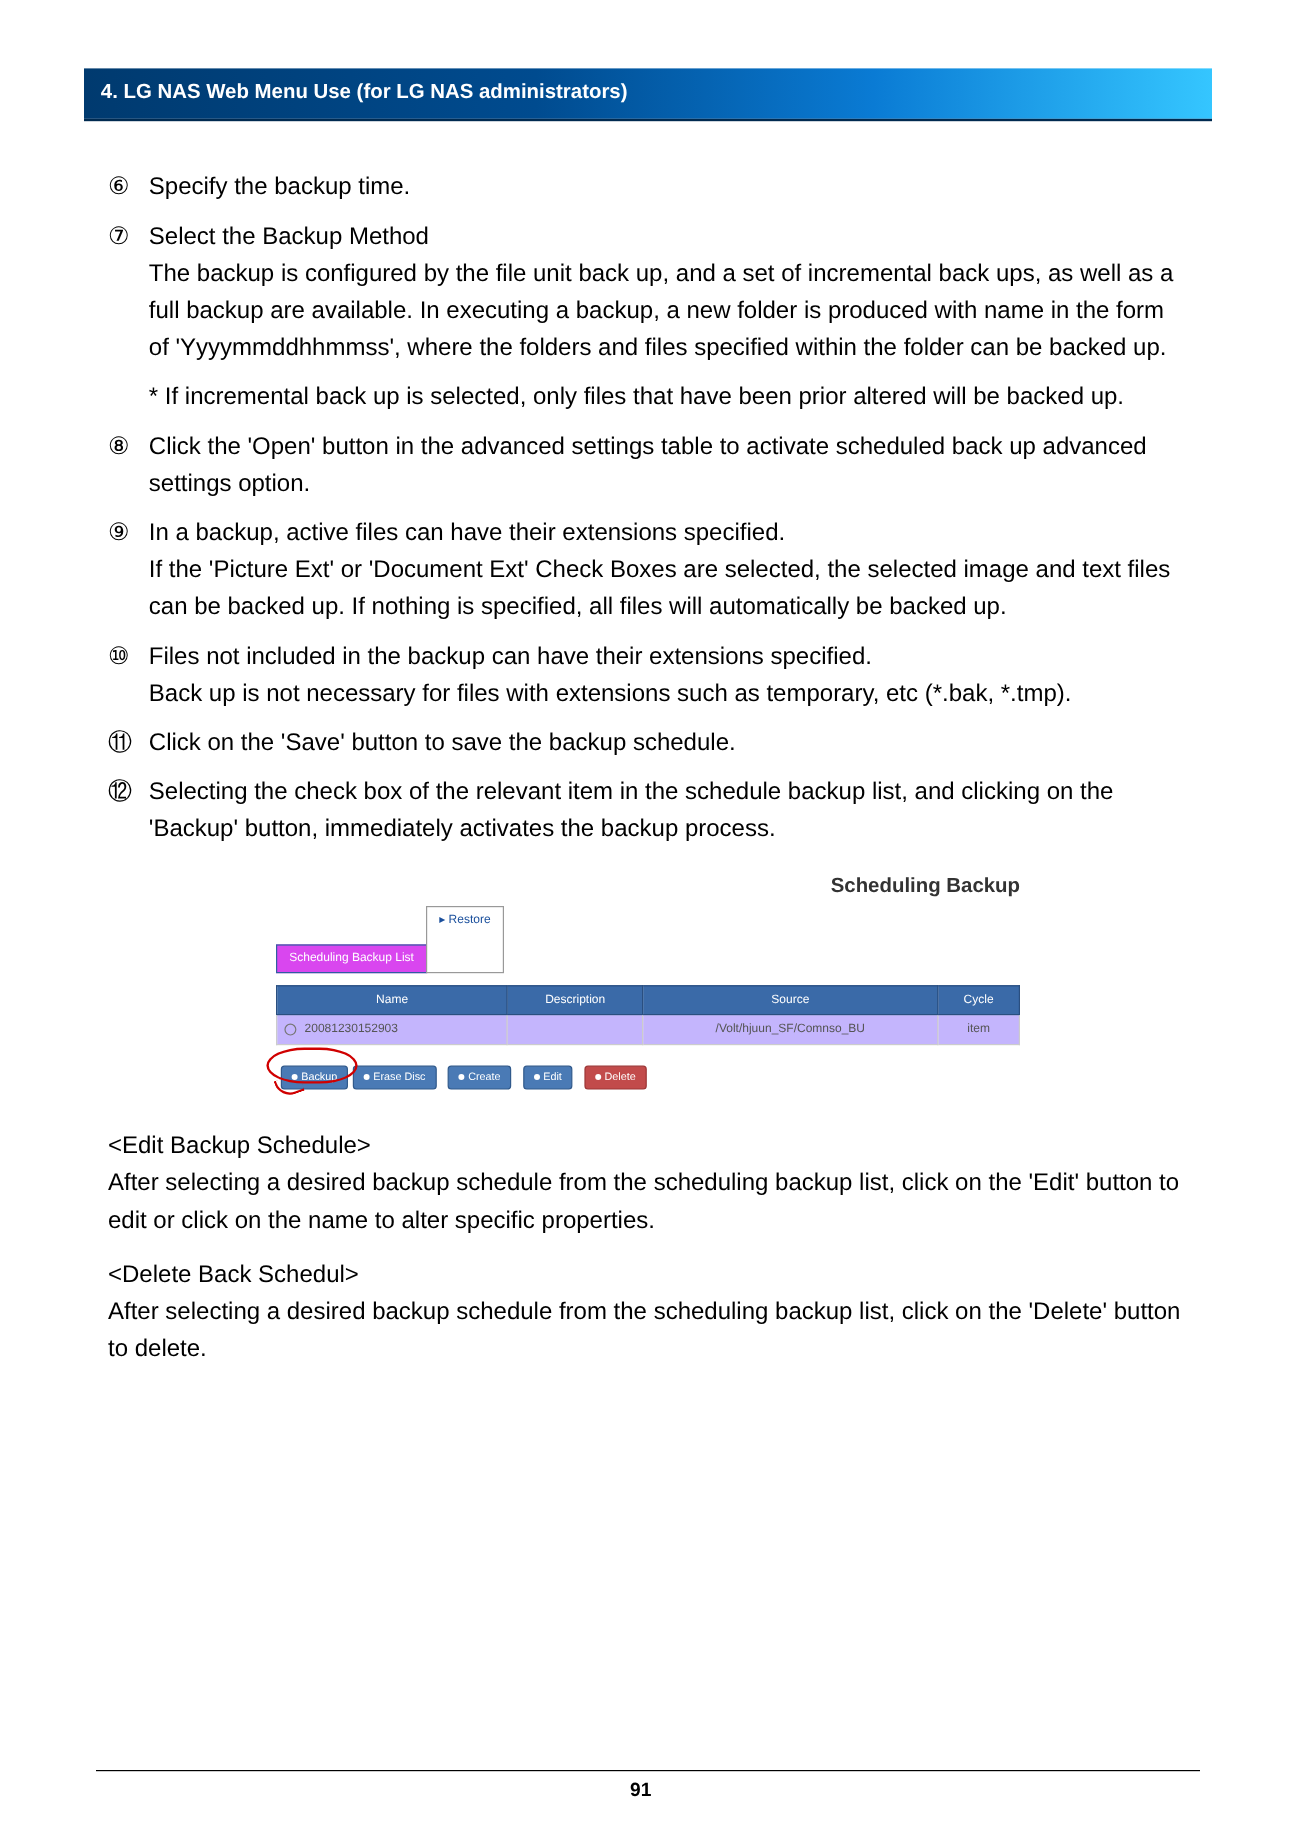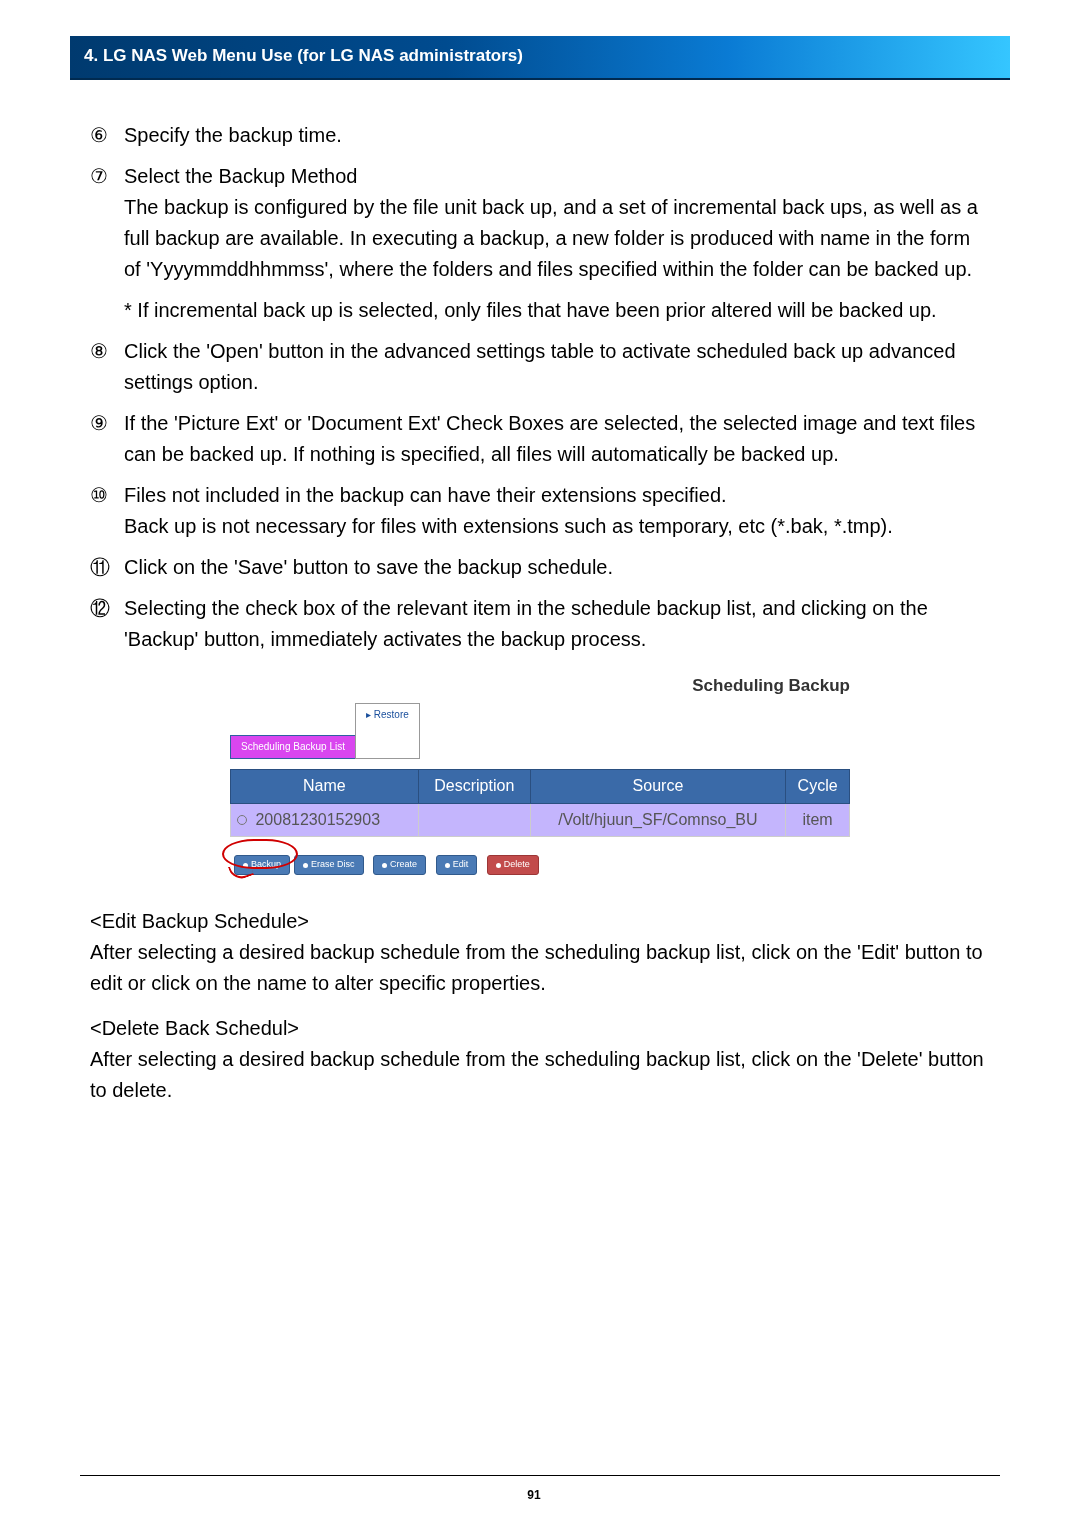--- a/index.html
+++ b/index.html
@@ -7,21 +7,21 @@
     padding: 0;
     background: #ffffff;
     font-family: Arial, Helvetica, sans-serif;
     color: #000;
     width: 1080px;
   }
   .page {
     width: 1080px;
     min-height: 1530px;
     position: relative;
-    padding: 36px 70px 30px 70px;
+    padding: 57px 70px 30px 70px;
     box-sizing: border-box;
   }
   .header-bar {
     background: linear-gradient(to right, #003a6f 0%, #004b8f 40%, #0a7bd4 70%, #35c6ff 100%);
     color: #fff;
     font-weight: bold;
     font-size: 17px;
     padding: 10px 14px 12px 14px;
     border-bottom: 2px solid #002a50;
   }
@@ -72,21 +72,21 @@
   }
   .ss-tab.active {
     background: #d946ef;
     color: #fff;
     border-color: #2f5fa0;
     margin-top: 32px;
   }
   .ss-table {
     width: 100%;
     border-collapse: collapse;
-    font-size: 16px;
+    font-size: 10px;
     margin-top: 10px;
   }
   .ss-table th {
     background: #3a6aa8;
     color: #fff;
     font-weight: normal;
     padding: 4px 6px;
     border: 1px solid #2a4f80;
     text-align: center;
   }
@@ -173,21 +173,21 @@
     bottom: 54px;
     border-top: 1px solid #000;
   }
   .page-number {
     position: absolute;
     left: 0;
     right: 12px;
     bottom: 28px;
     text-align: center;
     font-weight: bold;
-    font-size: 12px;
+    font-size: 16px;
   }
 </style>
 </head>
 <body>
 
 <div class="page">
 
   <div class="header-bar">
     <span>4. LG NAS Web Menu Use (for LG NAS administrators)</span>
   </div>
@@ -209,20 +209,21 @@
     <div class="indent-note">* If incremental back up is selected, only files that have been prior altered will be backed up.</div>
 
     <div class="step">
       <div class="step-num">⑧</div>
       <div class="step-body">Click the 'Open' button in the advanced settings table to activate scheduled back up advanced settings option.</div>
     </div>
 
     <div class="step">
       <div class="step-num">⑨</div>
       <div class="step-body">
+        <div>In a backup, active files can have their extensions specified.</div>
         <div>If the 'Picture Ext' or 'Document Ext' Check Boxes are selected, the selected image and text files can be backed up. If nothing is specified, all files will automatically be backed up.</div>
       </div>
     </div>
 
     <div class="step">
       <div class="step-num">⑩</div>
       <div class="step-body">
         <div>Files not included in the backup can have their extensions specified.</div>
         <div>Back up is not necessary for files with extensions such as temporary, etc (*.bak, *.tmp).</div>
       </div>

